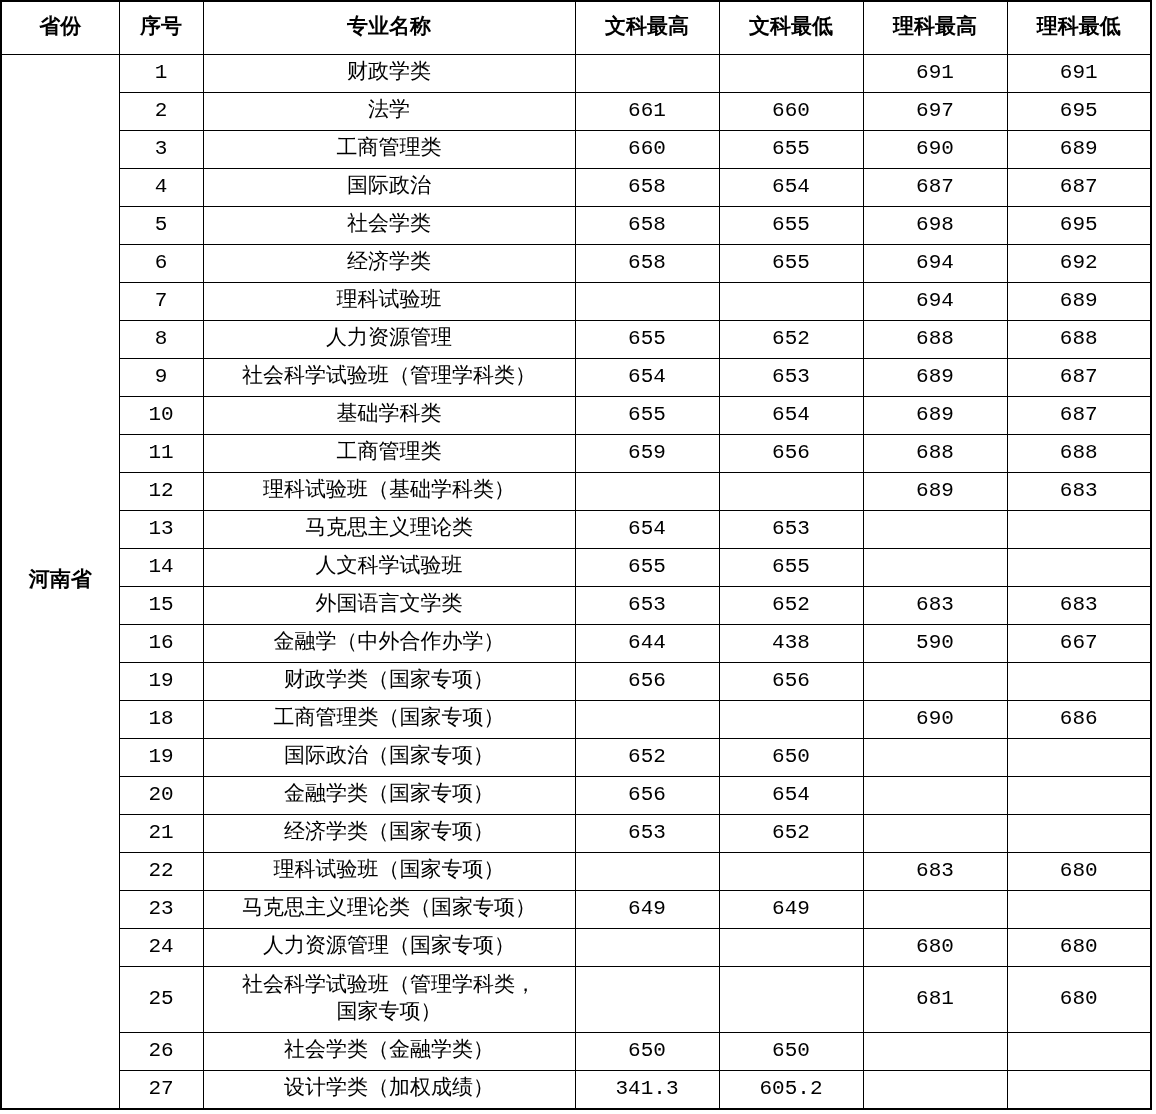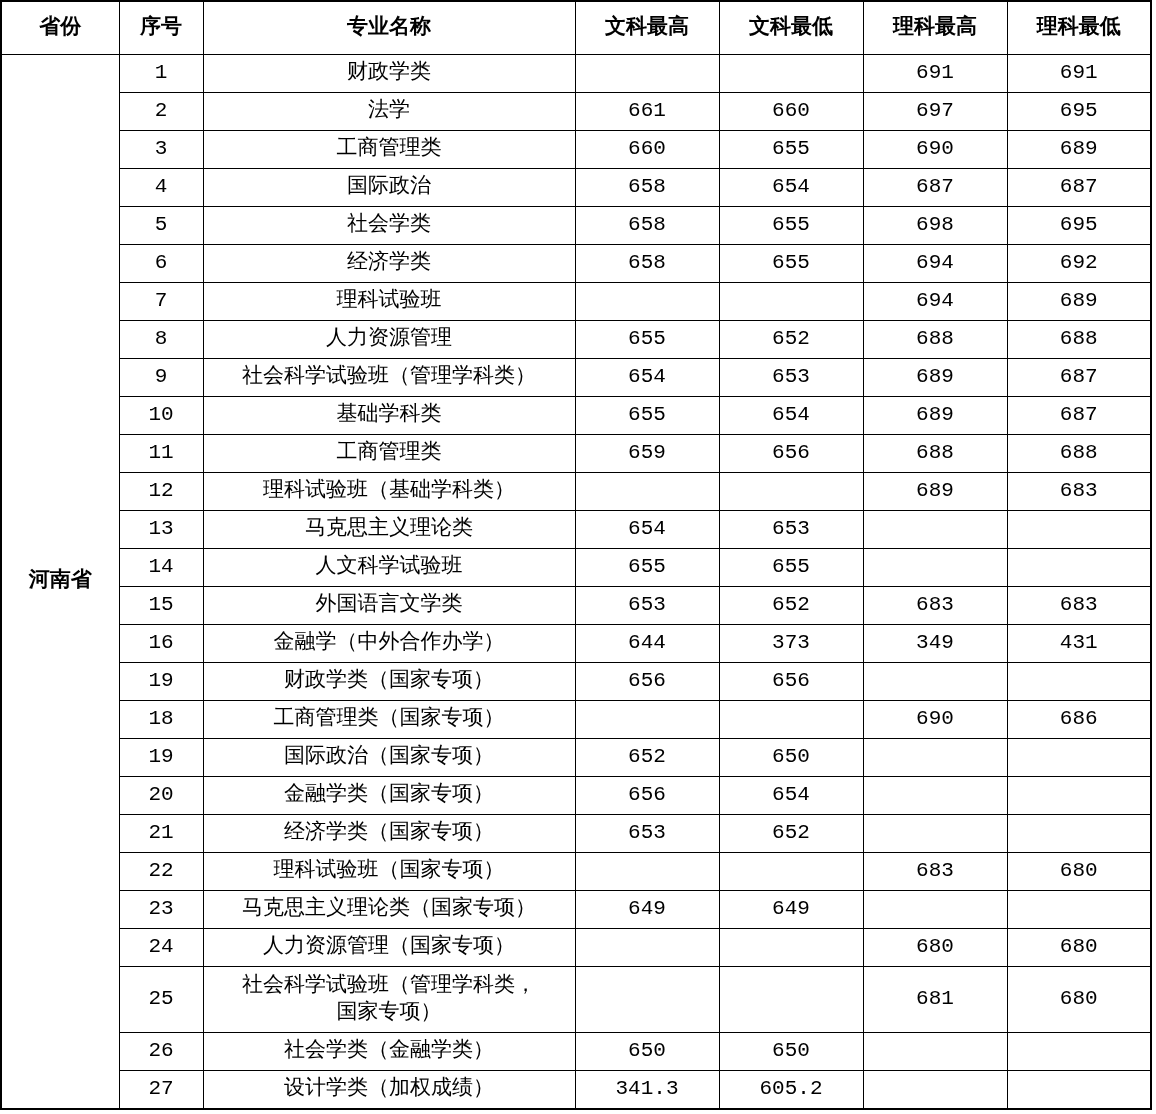--- a/index.html
+++ b/index.html
@@ -202,23 +202,23 @@
         <td class="major-cell">外国语言文学类</td>
         <td class="score-cell">653</td>
         <td class="score-cell">652</td>
         <td class="score-cell">683</td>
         <td class="score-cell">683</td>
       </tr>
       <tr>
         <td class="index-cell">16</td>
         <td class="major-cell">金融学（中外合作办学）</td>
         <td class="score-cell">644</td>
-        <td class="score-cell">373</td>
-        <td class="score-cell">349</td>
-        <td class="score-cell">431</td>
+        <td class="score-cell">438</td>
+        <td class="score-cell">590</td>
+        <td class="score-cell">667</td>
       </tr>
       <tr>
         <td class="index-cell">19</td>
         <td class="major-cell">财政学类（国家专项）</td>
         <td class="score-cell">656</td>
         <td class="score-cell">656</td>
         <td class="score-cell"></td>
         <td class="score-cell"></td>
       </tr>
       <tr>

